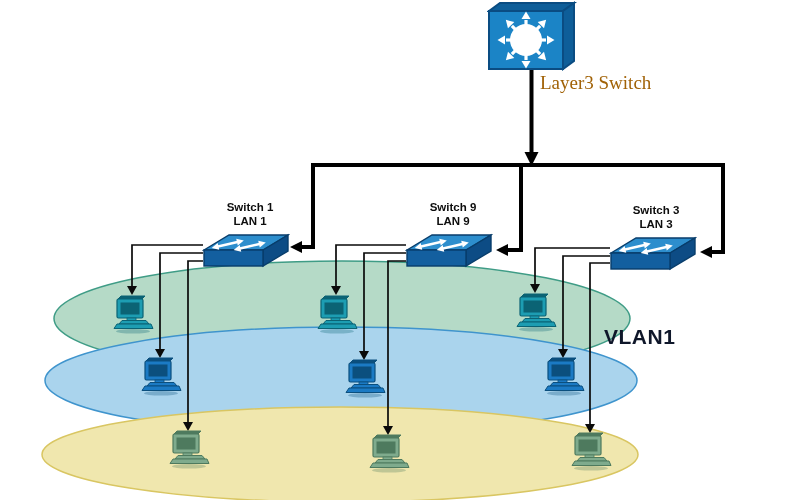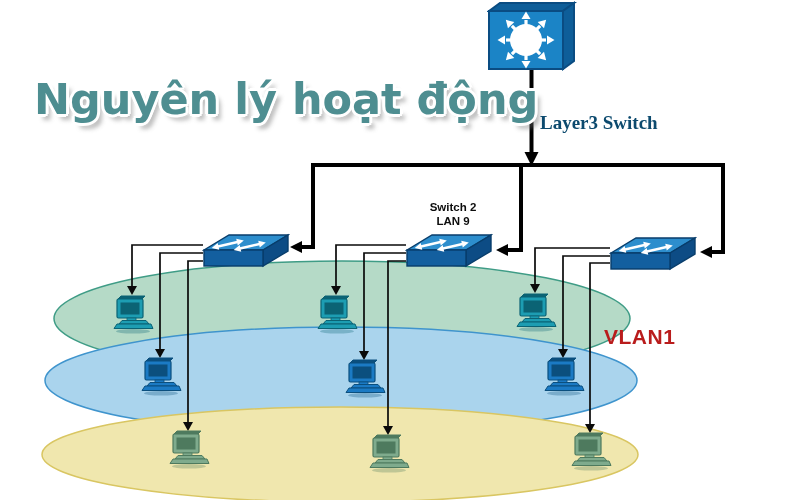--- a/index.html
+++ b/index.html
@@ -14,28 +14,28 @@
     font-size:43px;font-weight:bold;letter-spacing:0px;
     color:#4e8e91;white-space:nowrap;
     text-shadow:
       -2px -2px 0 #fff, 2px -2px 0 #fff, -2px 2px 0 #fff, 2px 2px 0 #fff,
       -3px 0 0 #fff, 3px 0 0 #fff, 0 -3px 0 #fff, 0 3px 0 #fff,
       5px 6px 4px rgba(110,110,110,.45);
   }
   #layer3-label{
     left:540px;top:72px;
     font-family:"Liberation Serif","DejaVu Serif",serif;
-    font-size:19px;font-weight:bold;color:#0c4a6e;white-space:nowrap;margin-top:40px;
+    font-size:19px;font-weight:normal;color:#a16207;white-space:nowrap;
   }
   .switch-label{
     width:100px;text-align:center;
     font-size:11.5px;font-weight:bold;line-height:1.18;color:#0d0d0d;
   }
   .vlan-label{
-    font-size:21px;font-weight:bold;color:#b91c1c;letter-spacing:.5px;white-space:nowrap;
+    font-size:21px;font-weight:bold;color:#0f172a;letter-spacing:.5px;white-space:nowrap;
   }
   #wires{left:0;top:0;}
   .icon-svg{position:absolute;}
   svg{display:block;}
 </style>
 </head>
 <body>
 
 <div id="canvas">
 
@@ -232,24 +232,31 @@
         <ellipse cx="23" cy="37.3" rx="17" ry="2.3" fill="#4e7a5e" opacity="0.3"></ellipse>
         <polygon points="8,5 11,2 35,2 32,5" fill="#4e7a5e" stroke="#4e7a5e"></polygon>
         <rect x="7" y="5" width="26" height="19" rx="1.5" fill="#7fab8d" stroke="#4e7a5e" stroke-width="1.2"></rect>
         <rect x="10.5" y="8.5" width="19" height="12" fill="#4e7a5e"></rect>
         <rect x="17" y="24" width="9" height="2.5" fill="#7fab8d" stroke="#4e7a5e" stroke-width="0.8"></rect>
         <polygon points="12,26.5 36,26.5 39,30 9,30" fill="#7fab8d" stroke="#4e7a5e" stroke-width="1"></polygon>
         <polygon points="7,30 41,30 43,34.5 4,34.5" fill="#7fab8d" stroke="#4e7a5e" stroke-width="1"></polygon>
       </svg>
     </div>
 
-  <div id="page-title" class="abs">Nguyên lý hoạt động</div>
 
   <div id="layer3-label" class="abs">Layer3 Switch</div>
 
+  <div class="abs switch-label" style="left:200px;top:201px">
+    <div>Switch 1</div>
+    <div>LAN 1</div>
+  </div>
   <div class="abs switch-label" style="left:403px;top:201px">
-    <div>Switch 2</div>
+    <div>Switch 9</div>
     <div>LAN 9</div>
   </div>
+  <div class="abs switch-label" style="left:606px;top:204px">
+    <div>Switch 3</div>
+    <div>LAN 3</div>
+  </div>
 
   <div class="abs vlan-label" style="left:604px;top:325px">VLAN1</div>
 
 </div>
 
 </body></html>

